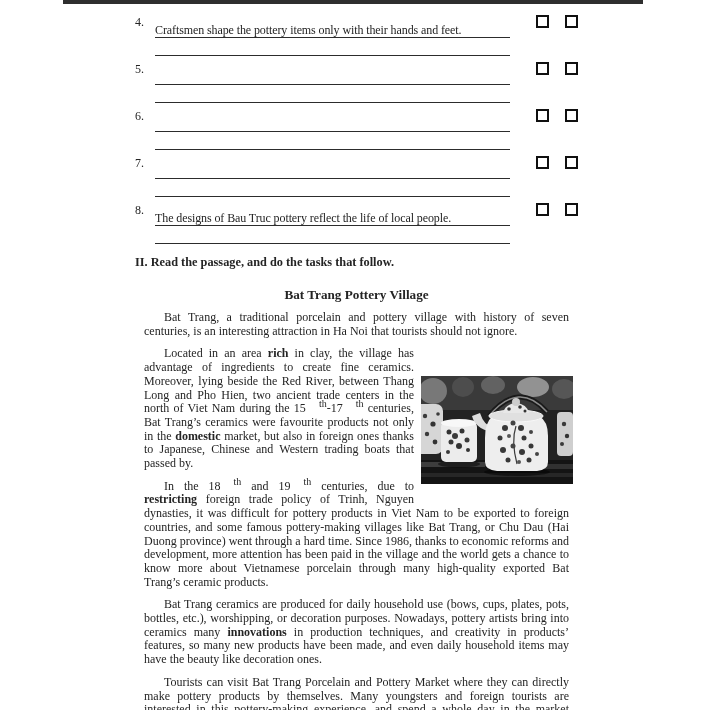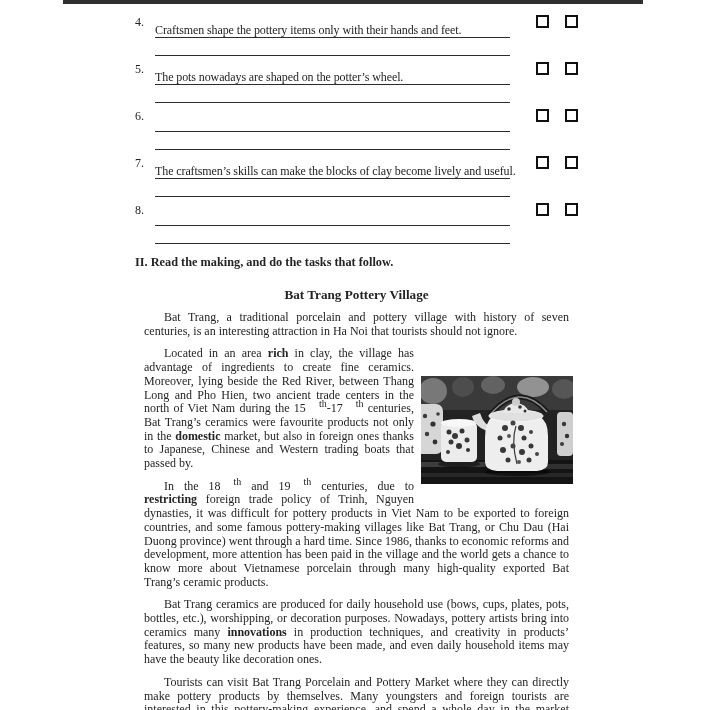--- a/index.html
+++ b/index.html
@@ -60,21 +60,20 @@
               <span class="cbx"></span>
               <span class="cbx"></span>
             </span>
           </div>
           <div class="ans-line l1"></div>
           <div class="ans-line l2"></div>
         </div>
         <div class="tf-item">
           <div class="tf-head">
             <span class="tf-num">5.</span>
-            <span class="tf-text">The pots nowadays are shaped on the potter’s wheel.</span>
             <span class="tf-boxes">
               <span class="cbx"></span>
               <span class="cbx"></span>
             </span>
           </div>
           <div class="ans-line l1"></div>
           <div class="ans-line l2"></div>
         </div>
         <div class="tf-item">
           <div class="tf-head">
@@ -83,43 +82,43 @@
               <span class="cbx"></span>
               <span class="cbx"></span>
             </span>
           </div>
           <div class="ans-line l1"></div>
           <div class="ans-line l2"></div>
         </div>
         <div class="tf-item">
           <div class="tf-head">
             <span class="tf-num">7.</span>
-            <span class="tf-text">The craftsmen’s skills can make the blocks of clay become lively and useful.</span>
             <span class="tf-boxes">
               <span class="cbx"></span>
               <span class="cbx"></span>
             </span>
           </div>
           <div class="ans-line l1"></div>
           <div class="ans-line l2"></div>
         </div>
         <div class="tf-item">
           <div class="tf-head">
             <span class="tf-num">8.</span>
+            <span class="tf-text">The designs of Bau Truc pottery reflect the life of local people.</span>
             <span class="tf-boxes">
               <span class="cbx"></span>
               <span class="cbx"></span>
             </span>
           </div>
           <div class="ans-line l1"></div>
           <div class="ans-line l2"></div>
         </div>
       </section>
 
-    <h3 class="sec-heading">II. Read the making, and do the tasks that follow.</h3>
+    <h3 class="sec-heading">II. Read the passage, and do the tasks that follow.</h3>
     <h4 class="passage-title">Bat Trang Pottery Village</h4>
 
     <div id="passage">
         <p class="para"><span>Bat Trang, a traditional porcelain and pottery village with history of seven centuries, is an interesting attraction in Ha Noi that tourists should not ignore.</span></p>
         <p class="para">
   <span class="photo-float">
     <svg viewBox="0 0 152 108" width="152" height="108" role="img">
       <rect width="152" height="108" fill="#222222"></rect>
       <rect width="152" height="34" fill="#3a3a3a"></rect>
       <ellipse cx="12" cy="15" rx="14" ry="13" fill="#787878"></ellipse>

